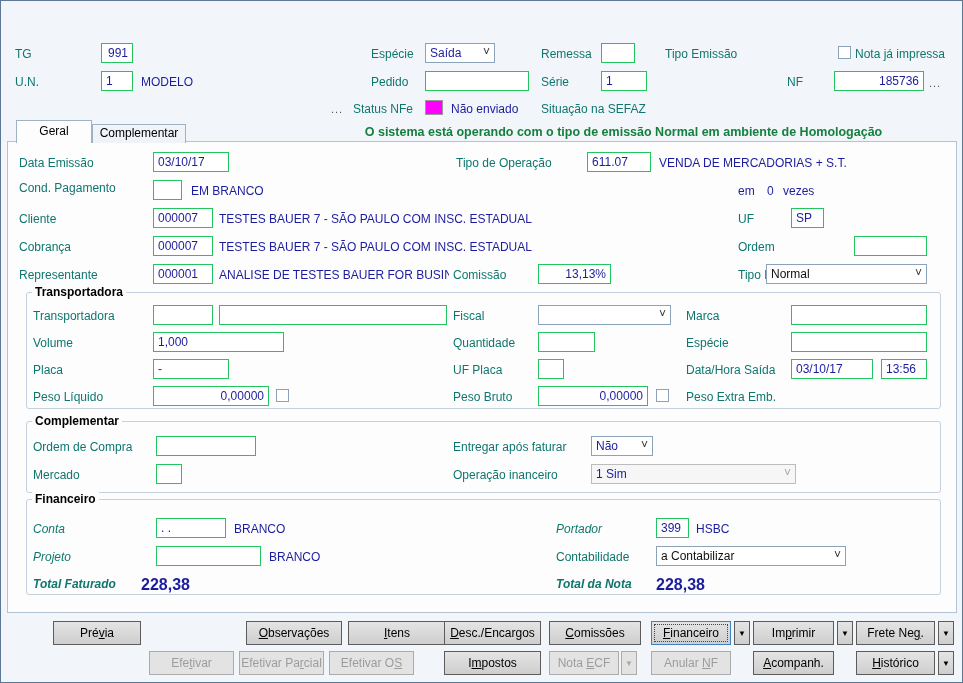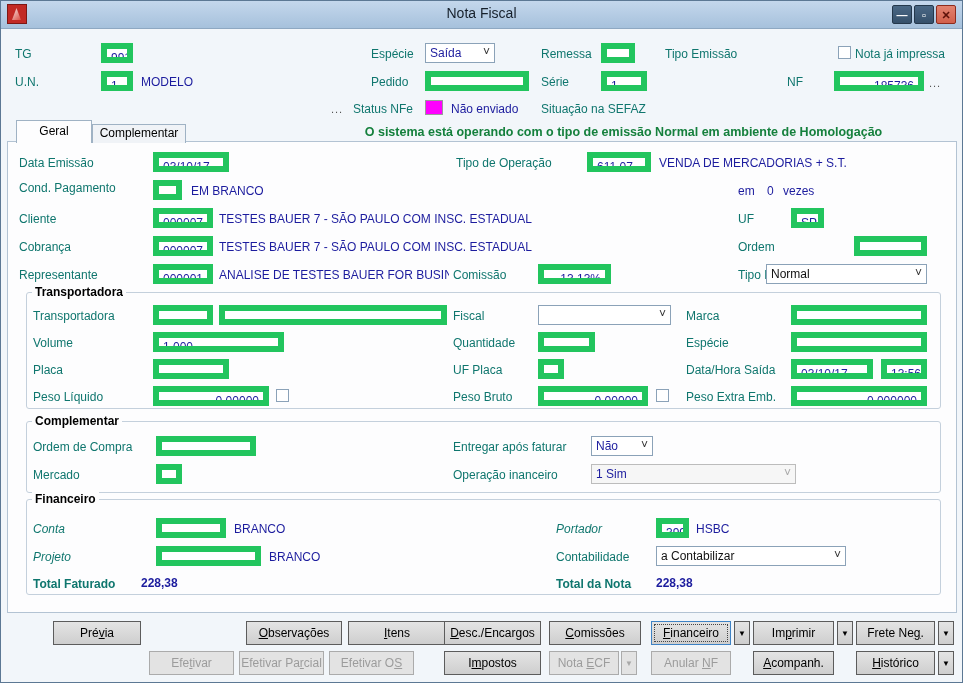--- a/index.html
+++ b/index.html
@@ -7,24 +7,24 @@
   
   .titlebar{position:absolute;left:0;top:0;width:100%;height:27px;background:linear-gradient(#c4d7ec,#a6c1dc);border-bottom:1px solid #8ea8c2;}
   .appicon{position:absolute;left:6px;top:3px;width:20px;height:20px;background:#c22a25;border:1px solid #7e1714;box-sizing:border-box;}
   .appicon:after{content:"";position:absolute;left:4px;top:3px;width:9px;height:12px;background:linear-gradient(135deg,#f6e9e8,#d94b40);clip-path:polygon(0 100%,50% 0,100% 100%);}
   .apptitle{position:absolute;left:0;top:4px;width:100%;text-align:center;font-size:14px;color:#16202b;}
   .ctrl{position:absolute;top:4px;width:20px;height:19px;line-height:18px;text-align:center;font-size:11px;font-weight:bold;color:#fff;background:linear-gradient(#4a6885,#35506b);border:1px solid #24384c;border-radius:2px;box-sizing:border-box;cursor:default;}
   .ctrl.close{background:linear-gradient(#e2826f,#d2604c);color:#5e120a;border-color:#8d2b1d;}
   
   .lbl{position:absolute;font-size:12px;color:#0f766e;white-space:nowrap;}
   .lbl.i{font-style:italic;}
-  .lbl.b{font-weight:bold;}
+  .lbl.b{font-weight:bold;font-style:italic;}
   .nv{position:absolute;font-size:12px;color:#1c1c9e;white-space:nowrap;}
-  .nv.b{font-weight:bold;font-size:12px;}
-  .field{position:absolute;height:20px;background:#fff;border:6px solid #22c55e;box-sizing:border-box;font-size:12px;color:#1c1c9e;padding:2px 4px;white-space:nowrap;overflow:hidden;}
+  .nv.b{font-weight:bold;font-size:16px;}
+  .field{position:absolute;height:20px;background:#fff;border:1px solid #22c55e;box-sizing:border-box;font-size:12px;color:#1c1c9e;padding:2px 4px;white-space:nowrap;overflow:hidden;}
   .field.right{text-align:right;}
   .combo{position:absolute;height:20px;background:#fff;border:1px solid #8ba2b8;box-sizing:border-box;font-size:12px;color:#1c1c9e;padding:2px 4px;white-space:nowrap;overflow:hidden;}
   .combo .chev{position:absolute;right:4px;top:1px;font-size:12px;color:#333;}
   .combo.dark{color:#111;}
   .combo.disabled{background:#f6f6f6;border-color:#bcbcbc;}
   .combo.disabled .chev{color:#a8a8a8;}
   .checkbox{position:absolute;width:13px;height:13px;background:#fff;border:1px solid #8ba2b8;box-sizing:border-box;}
   .dots{position:absolute;font-size:11px;color:#555;letter-spacing:1px;cursor:default;}
   .swatch{position:absolute;width:18px;height:15px;background:#ff00ff;border:1px solid #9a9a9a;box-sizing:border-box;}
   
@@ -41,27 +41,20 @@
   .btn.focused{border:1px solid #3e82c4;outline:1px dotted #444;outline-offset:-4px;}
   .btn .ac{text-decoration:underline;}
   .btn.arrow{width:16px;font-size:8px;line-height:23px;}
   .btn.arrow.disabled{color:#a8a8a8;}
 </style>
 </head>
 <body>
 
 <div id="win">
 
-  <div class="titlebar">
-    <div class="appicon"></div>
-    <div class="apptitle">Nota Fiscal</div>
-    <div class="ctrl" style="left:891px">—</div>
-    <div class="ctrl" style="left:913px">▫</div>
-    <div class="ctrl close" style="left:935px">✕</div>
-  </div>
 
   <div class="lbl" style="left:14px;top:46px">TG</div>
   <div class="field right" style="left:100px;top:42px;width:32px">991</div>
   <div class="lbl" style="left:370px;top:46px">Espécie</div>
   <div class="combo" style="left:424px;top:42px;width:70px"><span>Saída</span><span class="chev">˅</span></div>
   <div class="lbl" style="left:540px;top:46px">Remessa</div>
   <div class="field" style="left:600px;top:42px;width:34px"></div>
   <div class="lbl" style="left:664px;top:46px">Tipo Emissão</div>
   <div class="checkbox" style="left:837px;top:45px"></div>
   <div class="lbl" style="left:854px;top:46px">Nota já impressa</div>
@@ -147,21 +140,20 @@
   <div class="field" style="left:790px;top:358px;width:82px;z-index:2">03/10/17</div>
   <div class="field" style="left:880px;top:358px;width:46px;z-index:2">13:56</div>
 
   <div class="lbl" style="left:32px;top:389px;z-index:2">Peso Líquido</div>
   <div class="field right" style="left:152px;top:385px;width:116px;z-index:2">0,00000</div>
   <div class="checkbox" style="left:275px;top:388px;z-index:2"></div>
   <div class="lbl" style="left:452px;top:389px;z-index:2">Peso Bruto</div>
   <div class="field right" style="left:537px;top:385px;width:110px;z-index:2">0,00000</div>
   <div class="checkbox" style="left:655px;top:388px;z-index:2"></div>
   <div class="lbl" style="left:685px;top:389px;z-index:2">Peso Extra Emb.</div>
-  <div class="field right" style="left:790px;top:385px;width:136px;z-index:2">0,000000</div>
 
   <div class="group" style="left:25px;top:420px;width:915px;height:72px">
     <div class="gtitle">Complementar</div>
   </div>
   <div class="lbl" style="left:32px;top:439px;z-index:2">Ordem de Compra</div>
   <div class="field" style="left:155px;top:435px;width:100px;z-index:2"></div>
   <div class="lbl" style="left:452px;top:439px;z-index:2">Entregar após faturar</div>
   <div class="combo" style="left:590px;top:435px;width:62px;z-index:2"><span>Não</span><span class="chev">˅</span></div>
   <div class="lbl" style="left:32px;top:467px;z-index:2">Mercado</div>
   <div class="field" style="left:155px;top:463px;width:26px;z-index:2"></div>

